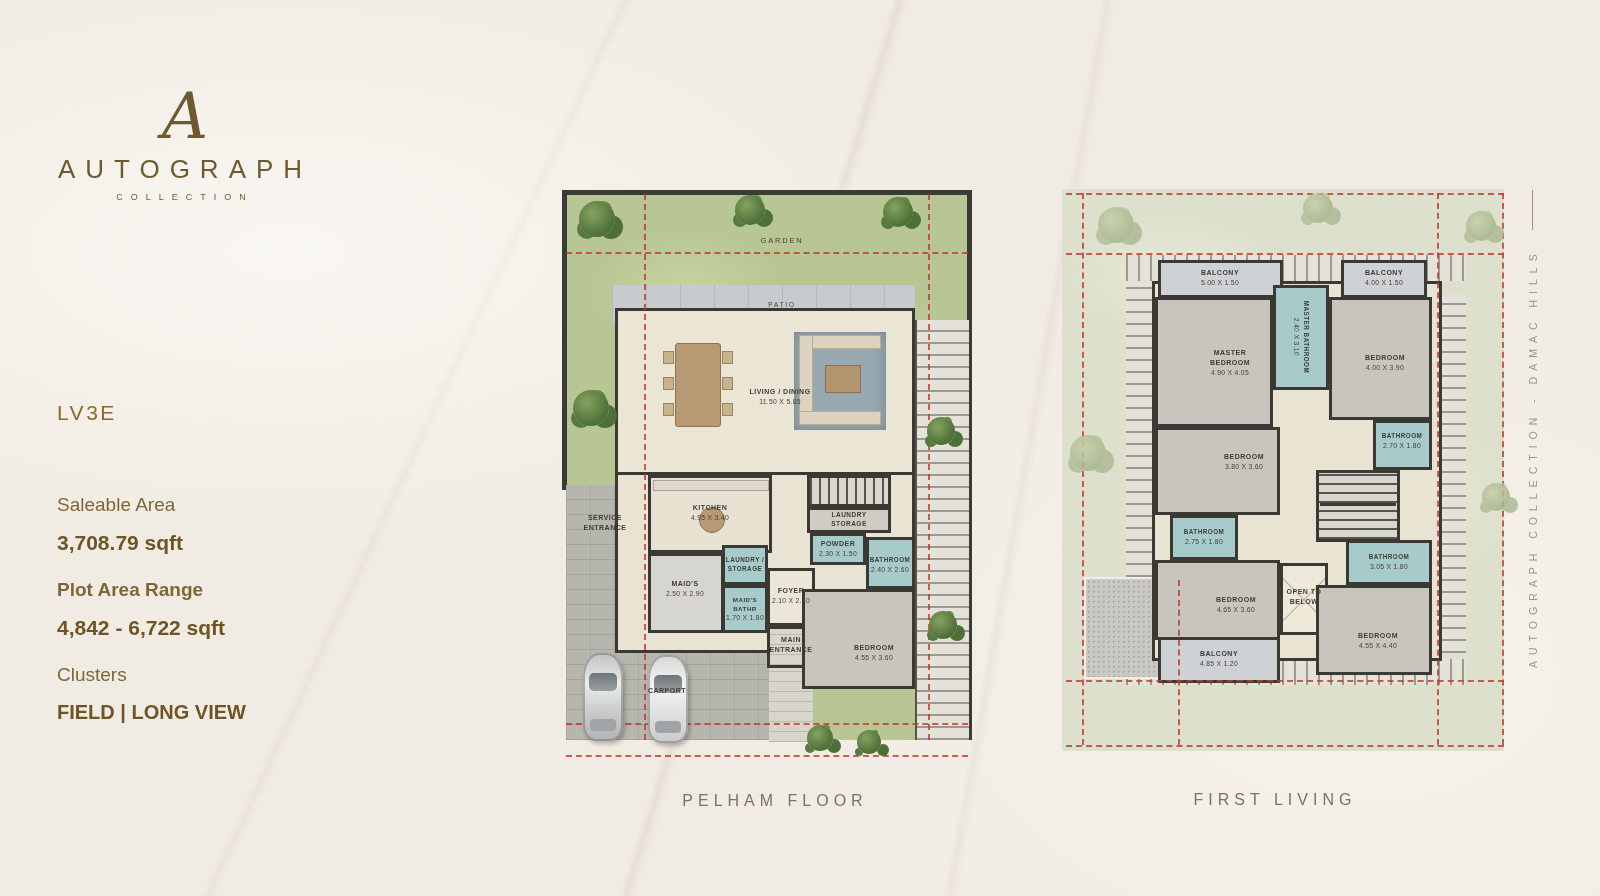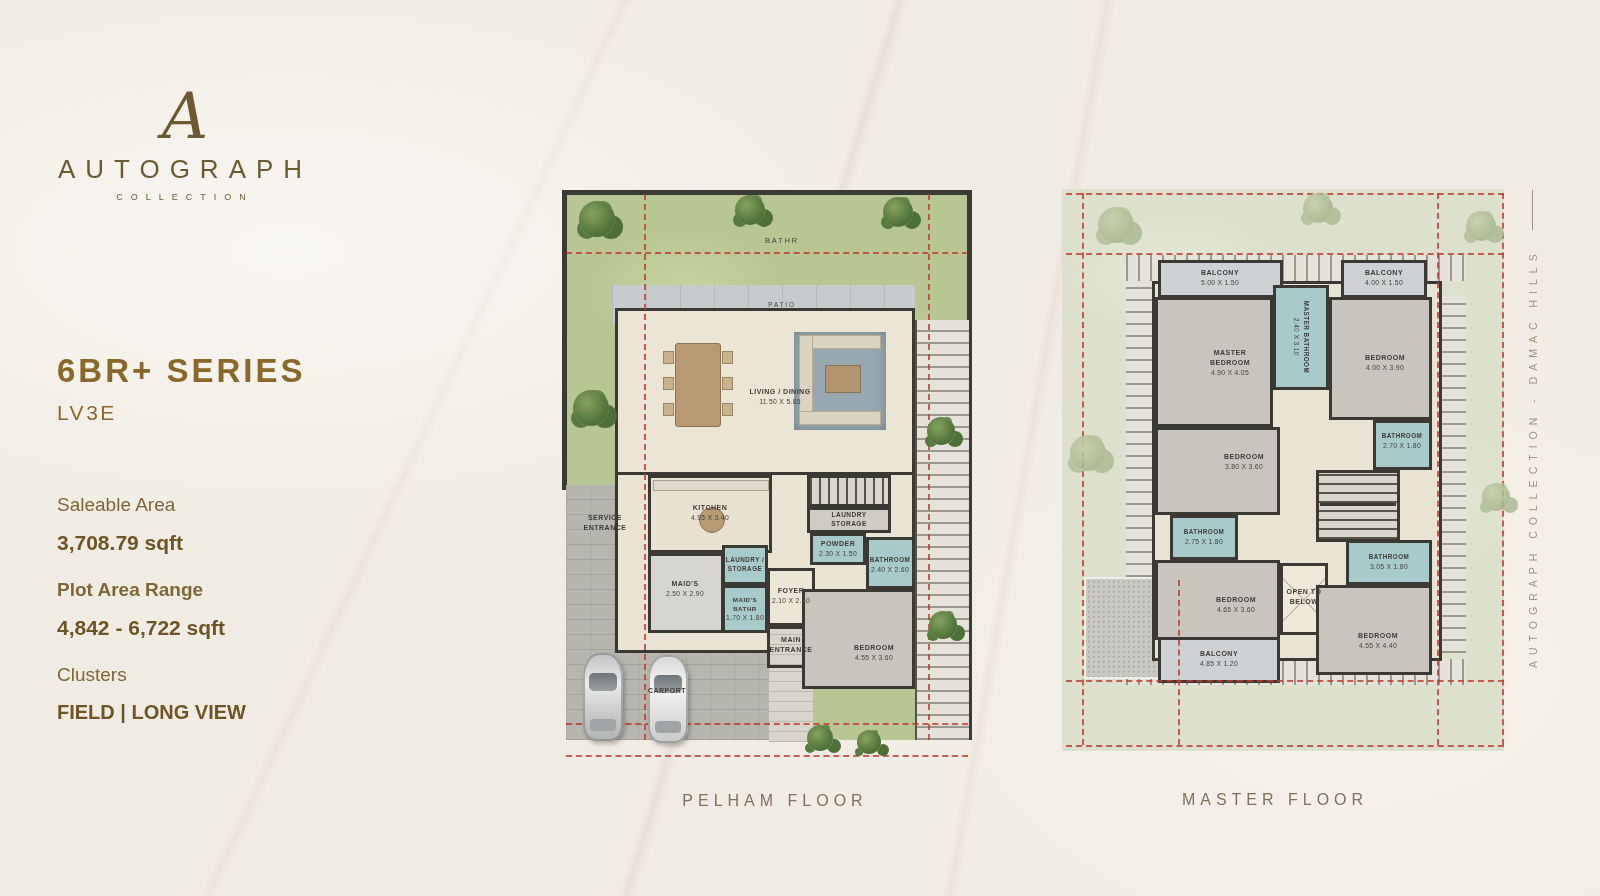--- a/index.html
+++ b/index.html
@@ -68,21 +68,20 @@
 <body>
 
 <div class="page">
 
   <div class="logo">
     <div class="mono">A</div>
     <div class="name">AUTOGRAPH</div>
     <div class="tag">COLLECTION</div>
   </div>
 
-  <div class="series-title">6BR+ SERIES</div>
   <div class="series-variant">LV3E</div>
 
   <div class="spec-label" style="top:494px;">Saleable Area</div>
   <div class="spec-value" style="top:531px;">3,708.79 sqft</div>
   <div class="spec-label" style="top:579px;font-weight:bold;">Plot Area Range</div>
   <div class="spec-value" style="top:616px;">4,842 - 6,722 sqft</div>
   <div class="spec-label" style="top:664px;">Clusters</div>
   <div class="spec-value" style="top:701px;font-size:20px;">FIELD | LONG VIEW</div>
 
   <div class="plan" style="left:557px;top:185px;width:420px;height:575px;">
@@ -160,21 +159,21 @@
     <div class="tree" style="left:372px;top:426px;width:28px;height:28px;"></div>
     <div class="tree" style="left:250px;top:540px;width:26px;height:26px;"></div>
     <div class="tree" style="left:300px;top:545px;width:24px;height:24px;"></div>
 
     <div class="dh" style="left:9px;top:67px;width:402px;"></div>
     <div class="dv" style="left:87px;top:9px;height:546px;"></div>
     <div class="dv" style="left:371px;top:9px;height:546px;"></div>
     <div class="dh" style="left:9px;top:538px;width:402px;"></div>
     <div class="dh" style="left:9px;top:570px;width:402px;"></div>
 
-    <div class="lbl sm" style="left:225px;top:56px;"><span>BATHR</span></div>
+    <div class="lbl sm" style="left:225px;top:56px;"><span>GARDEN</span></div>
     <div class="lbl sm" style="left:225px;top:120px;font-size:6.5px;"><span>PATIO</span></div>
     <div class="lbl" style="left:223px;top:212px;"><span>LIVING / DINING</span><span class="d">11.50 X 5.85</span></div>
     <div class="lbl" style="left:153px;top:328px;"><span>KITCHEN</span><span class="d">4.95 X 3.40</span></div>
     <div class="lbl" style="left:48px;top:338px;width:58px;"><span>SERVICE ENTRANCE</span></div>
     <div class="lbl" style="left:188px;top:380px;width:44px;font-size:6.3px;"><span>LAUNDRY / STORAGE</span></div>
     <div class="lbl" style="left:128px;top:404px;"><span>MAID'S</span><span class="d">2.50 X 2.90</span></div>
     <div class="lbl" style="left:188px;top:424px;width:44px;font-size:6.2px;"><span>MAID'S BATHR</span><span class="d">1.70 X 1.80</span></div>
     <div class="lbl" style="left:234px;top:411px;"><span>FOYER</span><span class="d">2.10 X 2.40</span></div>
     <div class="lbl" style="left:234px;top:460px;width:46px;"><span>MAIN ENTRANCE</span></div>
     <div class="lbl" style="left:292px;top:334px;width:70px;font-size:6.5px;"><span>LAUNDRY STORAGE</span></div>
@@ -246,18 +245,18 @@
     <div class="lbl" style="left:186px;top:277px;"><span>BEDROOM</span><span class="d">3.80 X 3.60</span></div>
     <div class="lbl" style="left:146px;top:352px;width:60px;font-size:6.3px;"><span>BATHROOM</span><span class="d">2.75 X 1.80</span></div>
     <div class="lbl" style="left:178px;top:420px;"><span>BEDROOM</span><span class="d">4.65 X 3.60</span></div>
     <div class="lbl" style="left:161px;top:474px;"><span>BALCONY</span><span class="d">4.85 X 1.20</span></div>
     <div class="lbl" style="left:246px;top:412px;width:42px;"><span>OPEN TO BELOW</span></div>
     <div class="lbl" style="left:331px;top:377px;width:60px;font-size:6.3px;"><span>BATHROOM</span><span class="d">3.05 X 1.80</span></div>
     <div class="lbl" style="left:320px;top:456px;"><span>BEDROOM</span><span class="d">4.55 X 4.40</span></div>
   </div>
 
   <div class="floor-title" style="left:645px;top:792px;">PELHAM FLOOR</div>
-  <div class="floor-title" style="left:1145px;top:791px;">MASTER FLOOR</div>
+  <div class="floor-title" style="left:1145px;top:791px;">FIRST LIVING</div>
 
   <div class="side-dash"></div>
   <div class="side-text">AUTOGRAPH COLLECTION - DAMAC HILLS</div>
 
 </div>
 
 </body></html>

